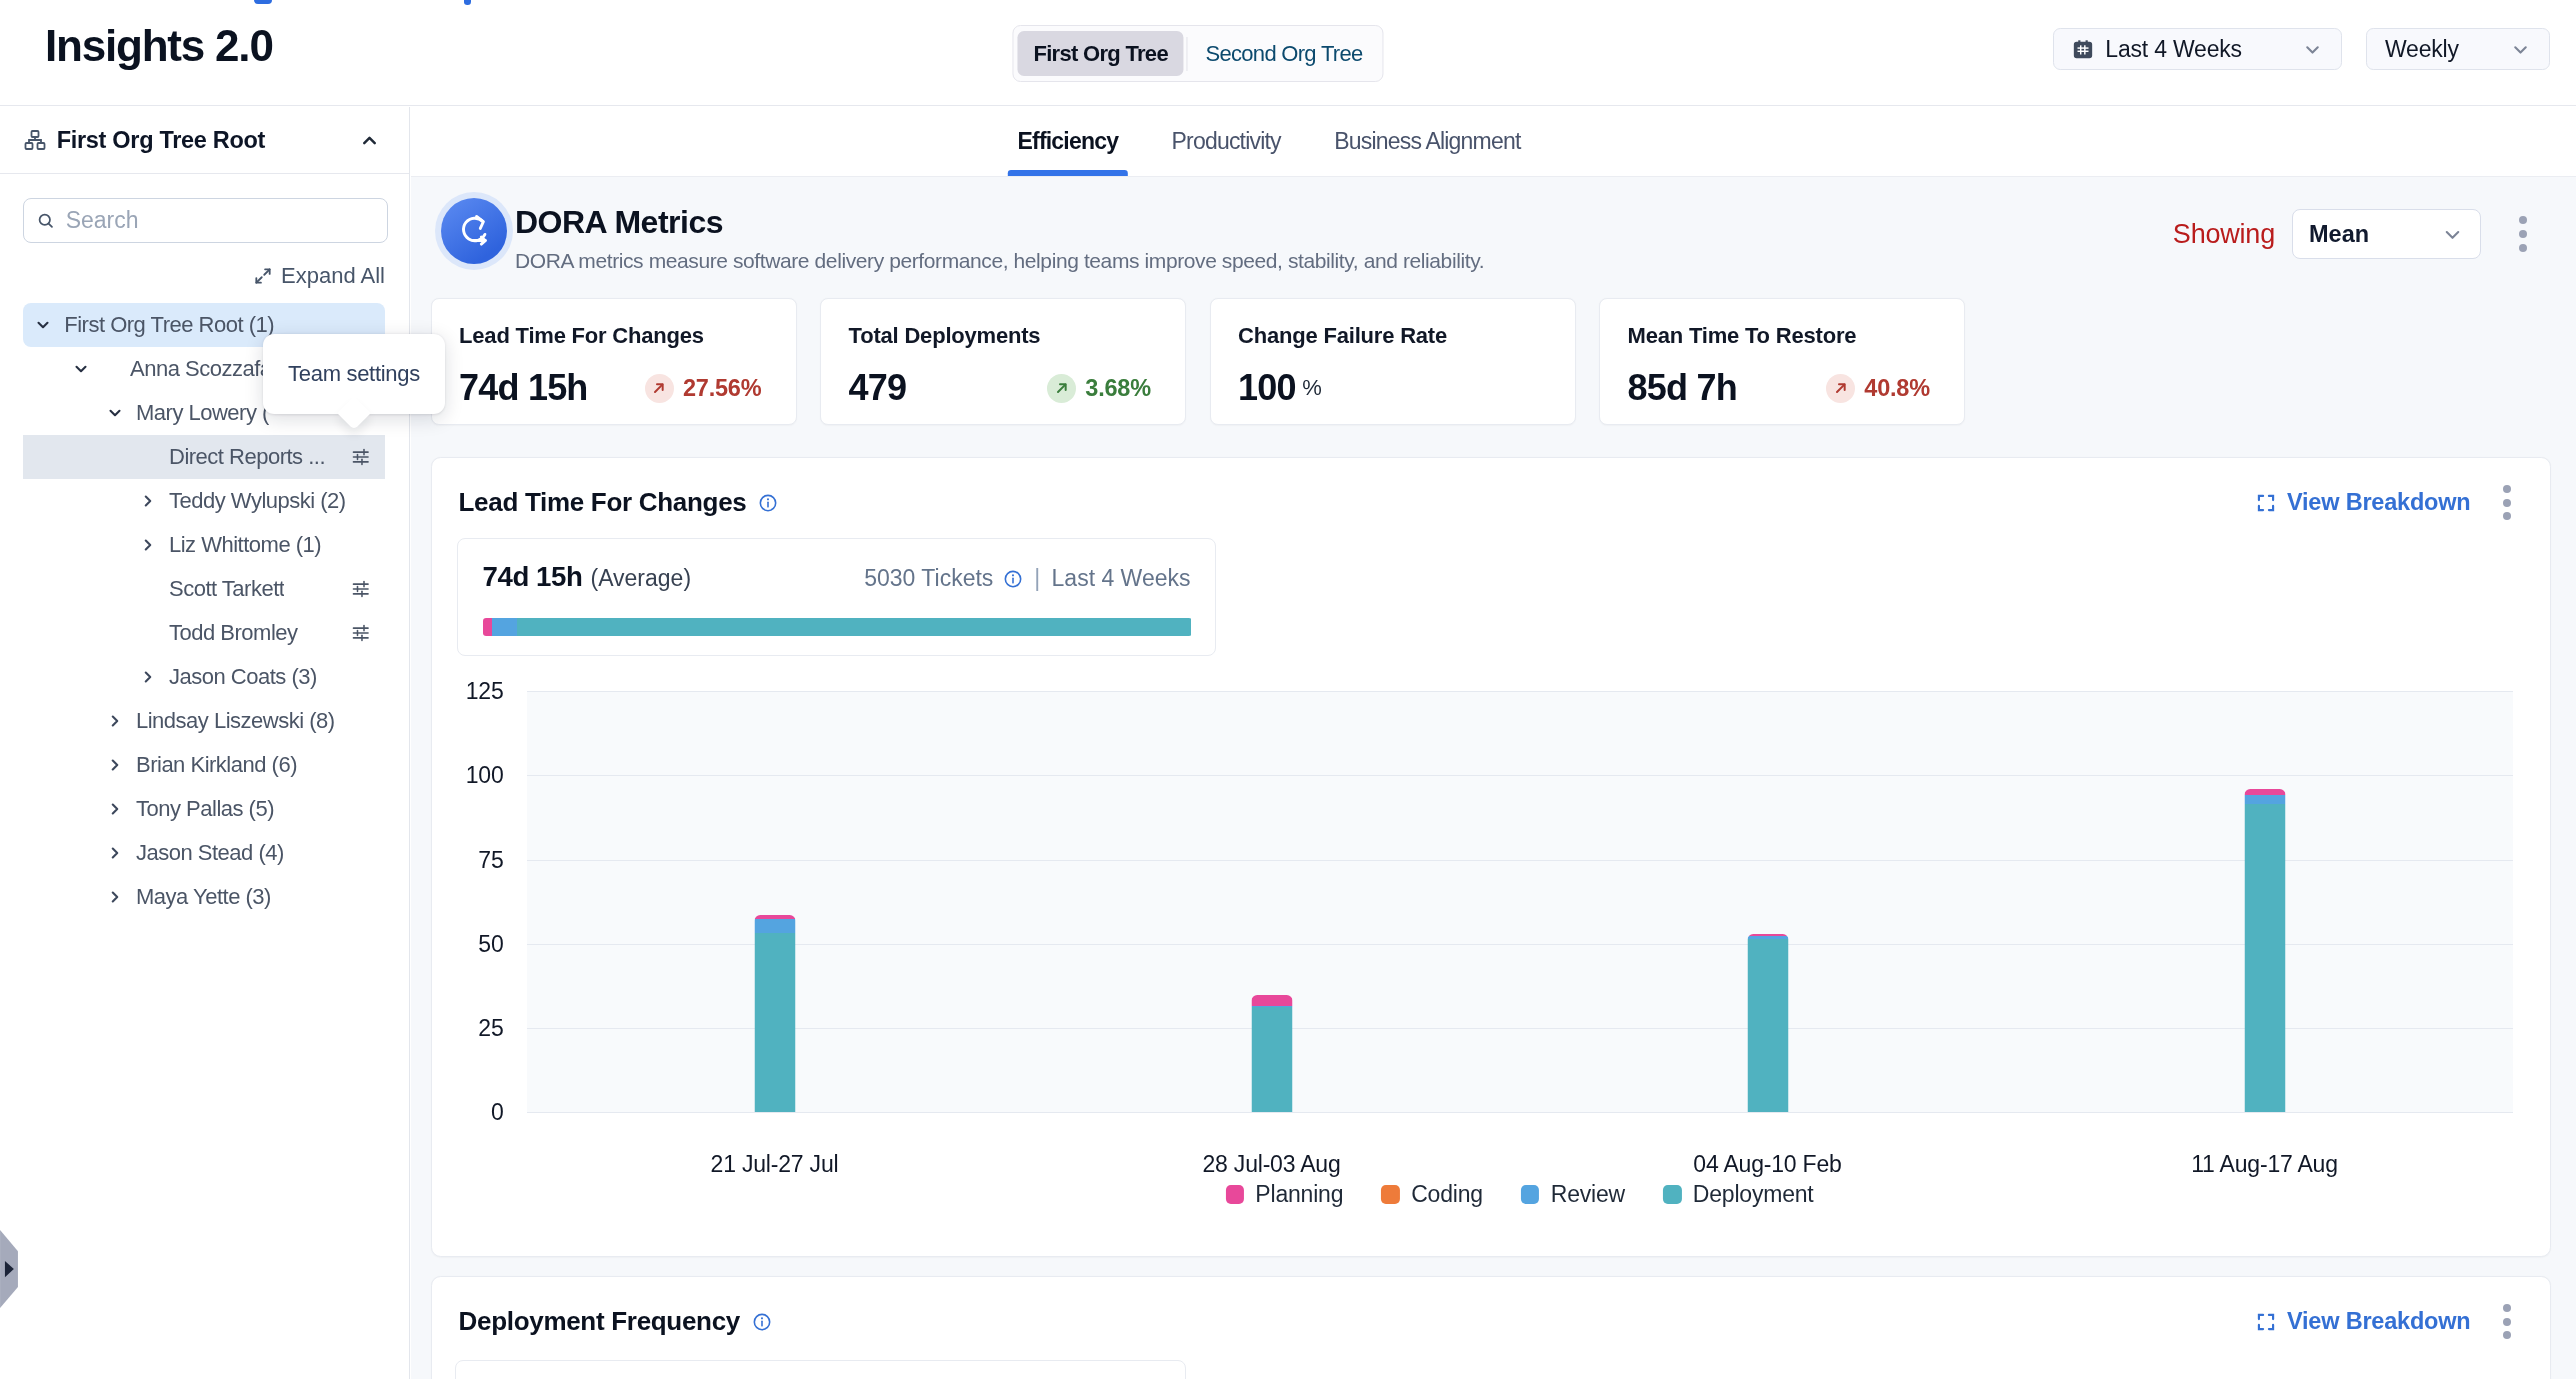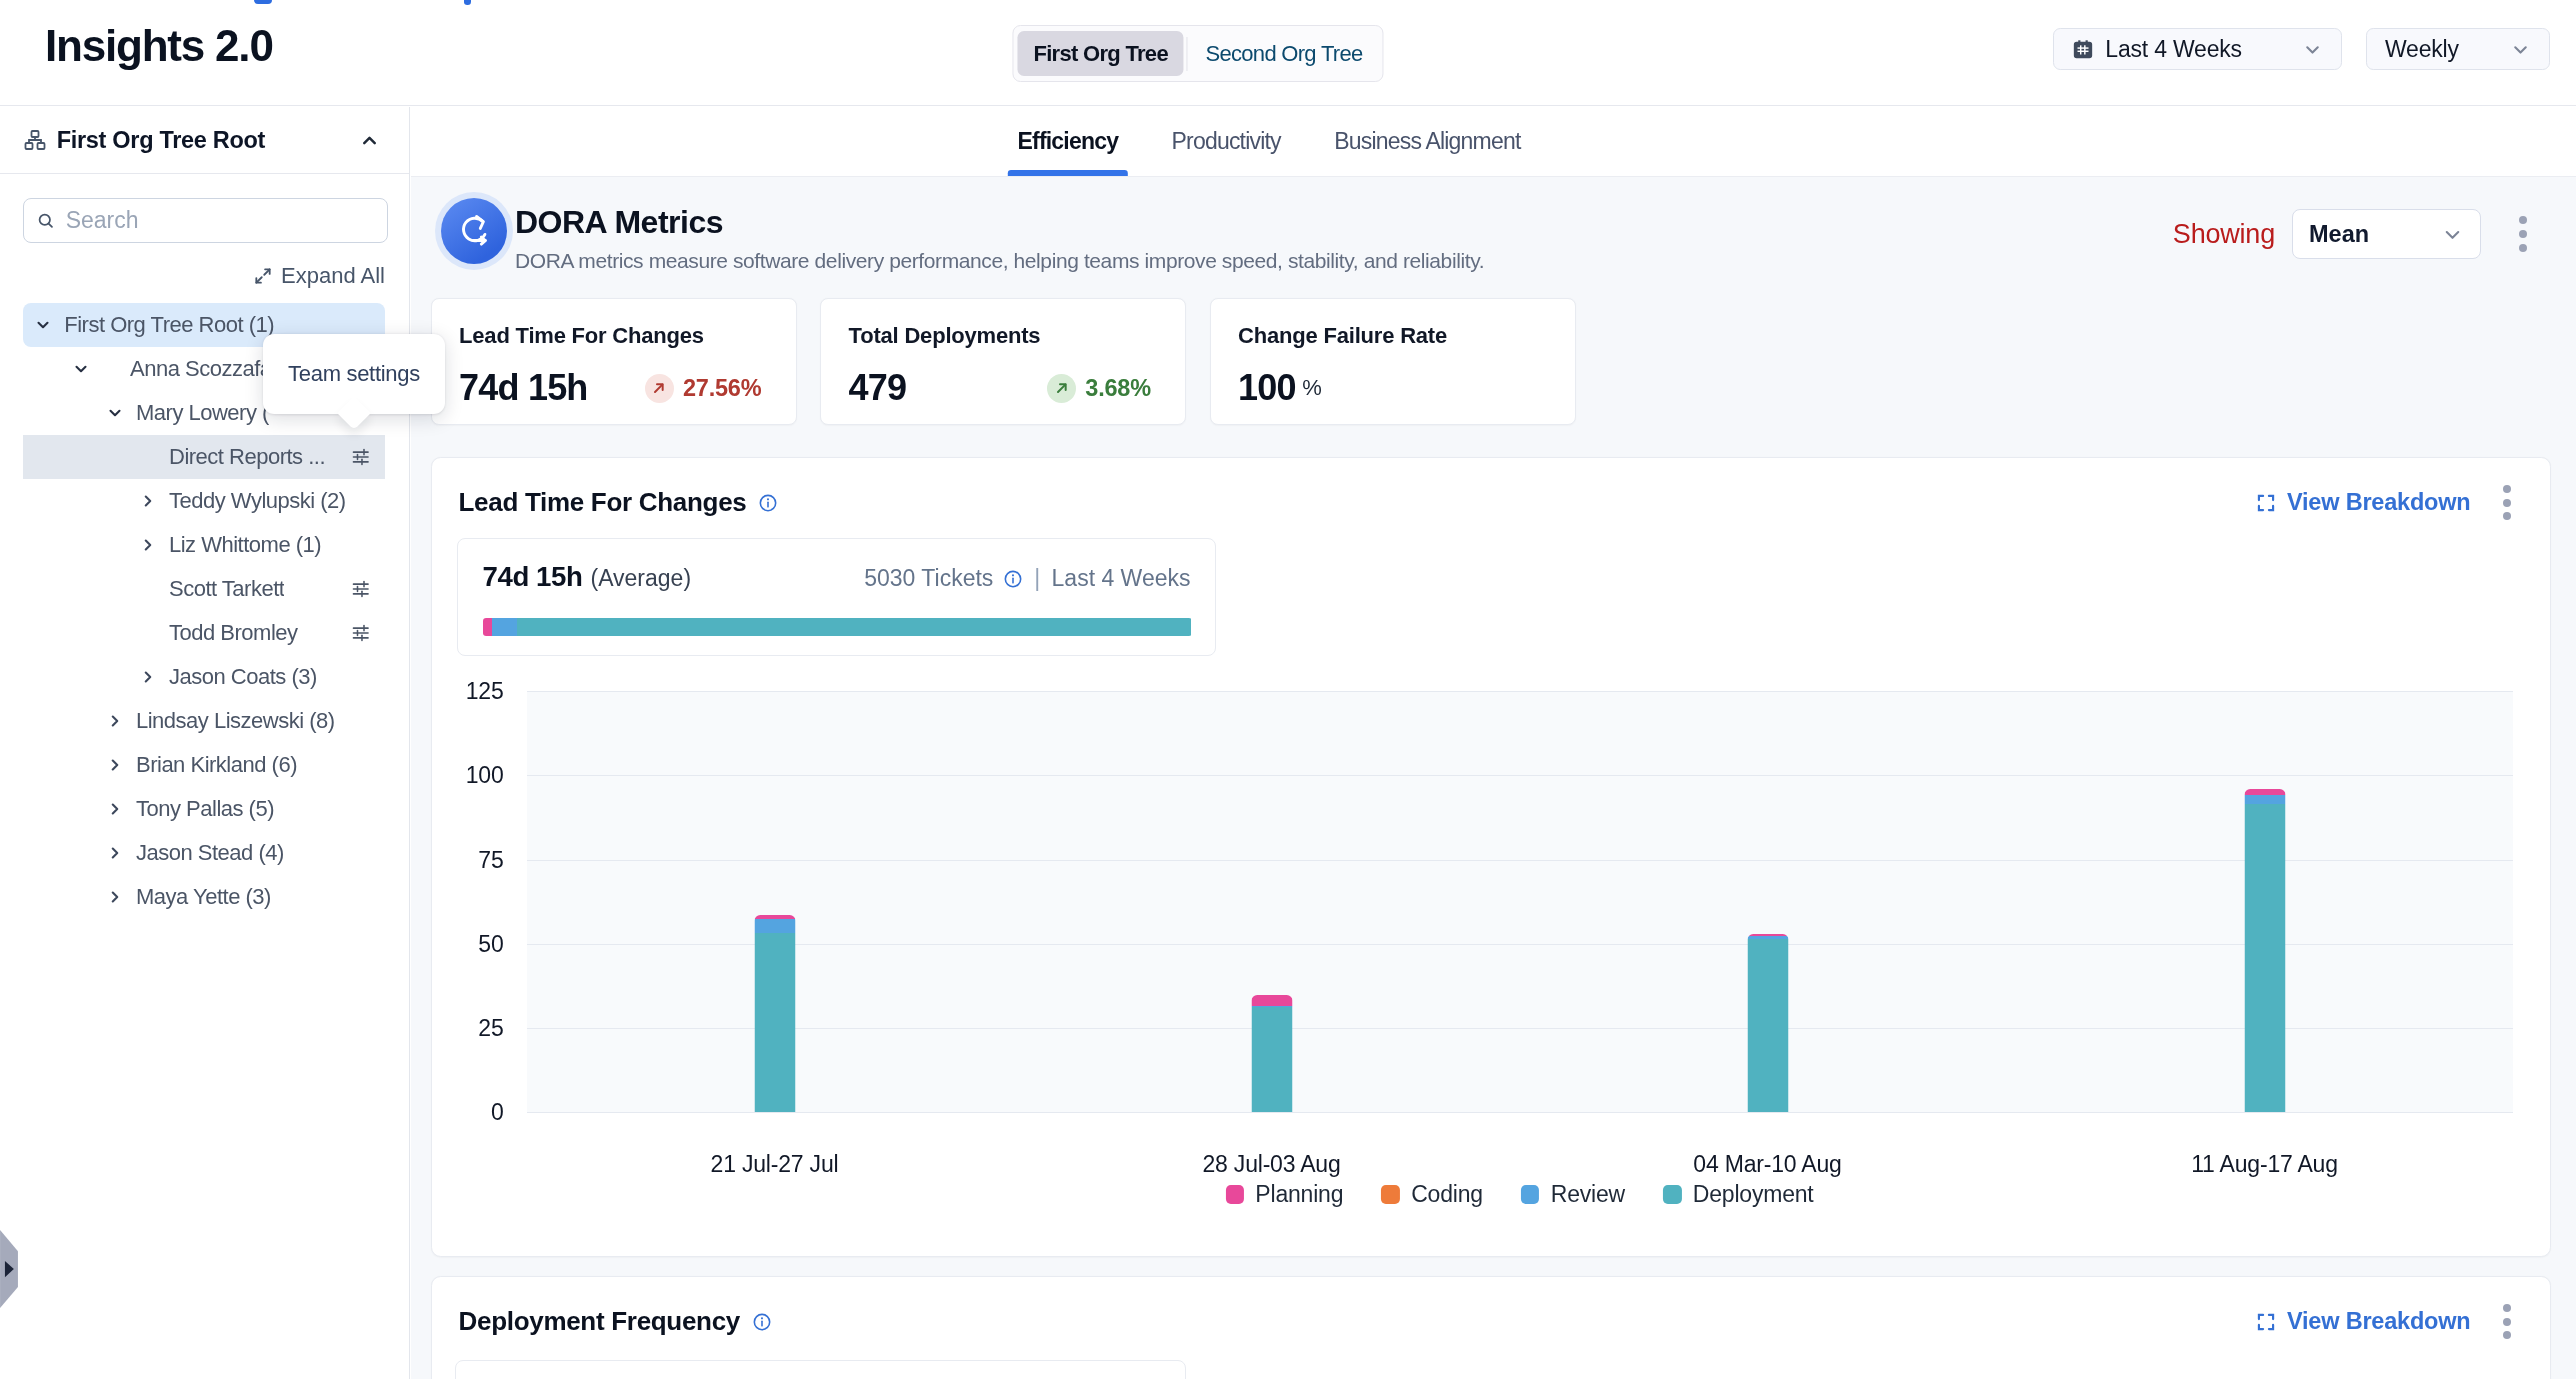--- a/index.html
+++ b/index.html
@@ -400,20 +400,35 @@
               </span>
             </div>
           </div>
           <div class="metric-card">
             <div class="mc-title">Change Failure Rate</div>
             <div class="mc-line">
               <span class="mc-value">100</span>
               <span class="mc-unit">%</span>
             </div>
           </div>
+          <div class="metric-card">
+            <div class="mc-title">Mean Time To Restore</div>
+            <div class="mc-line">
+              <span class="mc-value">85d 7h</span>
+              <span class="delta bad">
+                <span class="bubble">
+                  <svg class="ic" width="16" height="16" viewBox="0 0 24 24" fill="none" stroke="#b03a31" stroke-width="3" stroke-linecap="round" stroke-linejoin="round">
+                    <line x1="6" y1="18" x2="17" y2="7"></line>
+                    <polyline points="9 6.5 17.5 6.5 17.5 15"></polyline>
+                  </svg>
+                </span>
+                <span class="pct">40.8%</span>
+              </span>
+            </div>
+          </div>
         </div>
 
       <section class="chart-card card-ltfc">
         <div class="card-head">
           <span class="ch-title">Lead Time For Changes</span>
           <svg class="ic info" width="20" height="20" viewBox="0 0 24 24" fill="none" stroke="#3470d4" stroke-width="1.9" stroke-linecap="round">
               <circle cx="12" cy="12" r="9.2"></circle>
               <line x1="12" y1="11" x2="12" y2="16.6"></line>
               <circle cx="12" cy="7.6" r="1.25" fill="#3470d4" stroke="none"></circle>
             </svg>
@@ -478,21 +493,21 @@
               <i style="height: 10.8px; background: rgb(232, 72, 154);"></i>
               <i style="height: 1.3px; background: rgb(84, 164, 224);"></i>
               <i style="height: 105px; background: rgb(80, 178, 192);"></i>
             </div>
             <span class="xlabel" style="left: 745px;">28 Jul-03 Aug</span>
             <div class="bar" style="left: 1241px;">
               <i style="height: 2.4px; background: rgb(232, 72, 154);"></i>
               <i style="height: 2.7px; background: rgb(84, 164, 224);"></i>
               <i style="height: 173px; background: rgb(80, 178, 192);"></i>
             </div>
-            <span class="xlabel" style="left: 1241px;">04 Mar-10 Aug</span>
+            <span class="xlabel" style="left: 1241px;">04 Aug-10 Feb</span>
             <div class="bar" style="left: 1738px;">
               <i style="height: 6.4px; background: rgb(232, 72, 154);"></i>
               <i style="height: 8.8px; background: rgb(84, 164, 224);"></i>
               <i style="height: 308px; background: rgb(80, 178, 192);"></i>
             </div>
             <span class="xlabel" style="left: 1738px;">11 Aug-17 Aug</span>
             <div class="legend">
               <span class="legend-item">
                 <span class="swatch" style="background: rgb(232, 72, 154);"></span>
                 <span>Planning</span>

